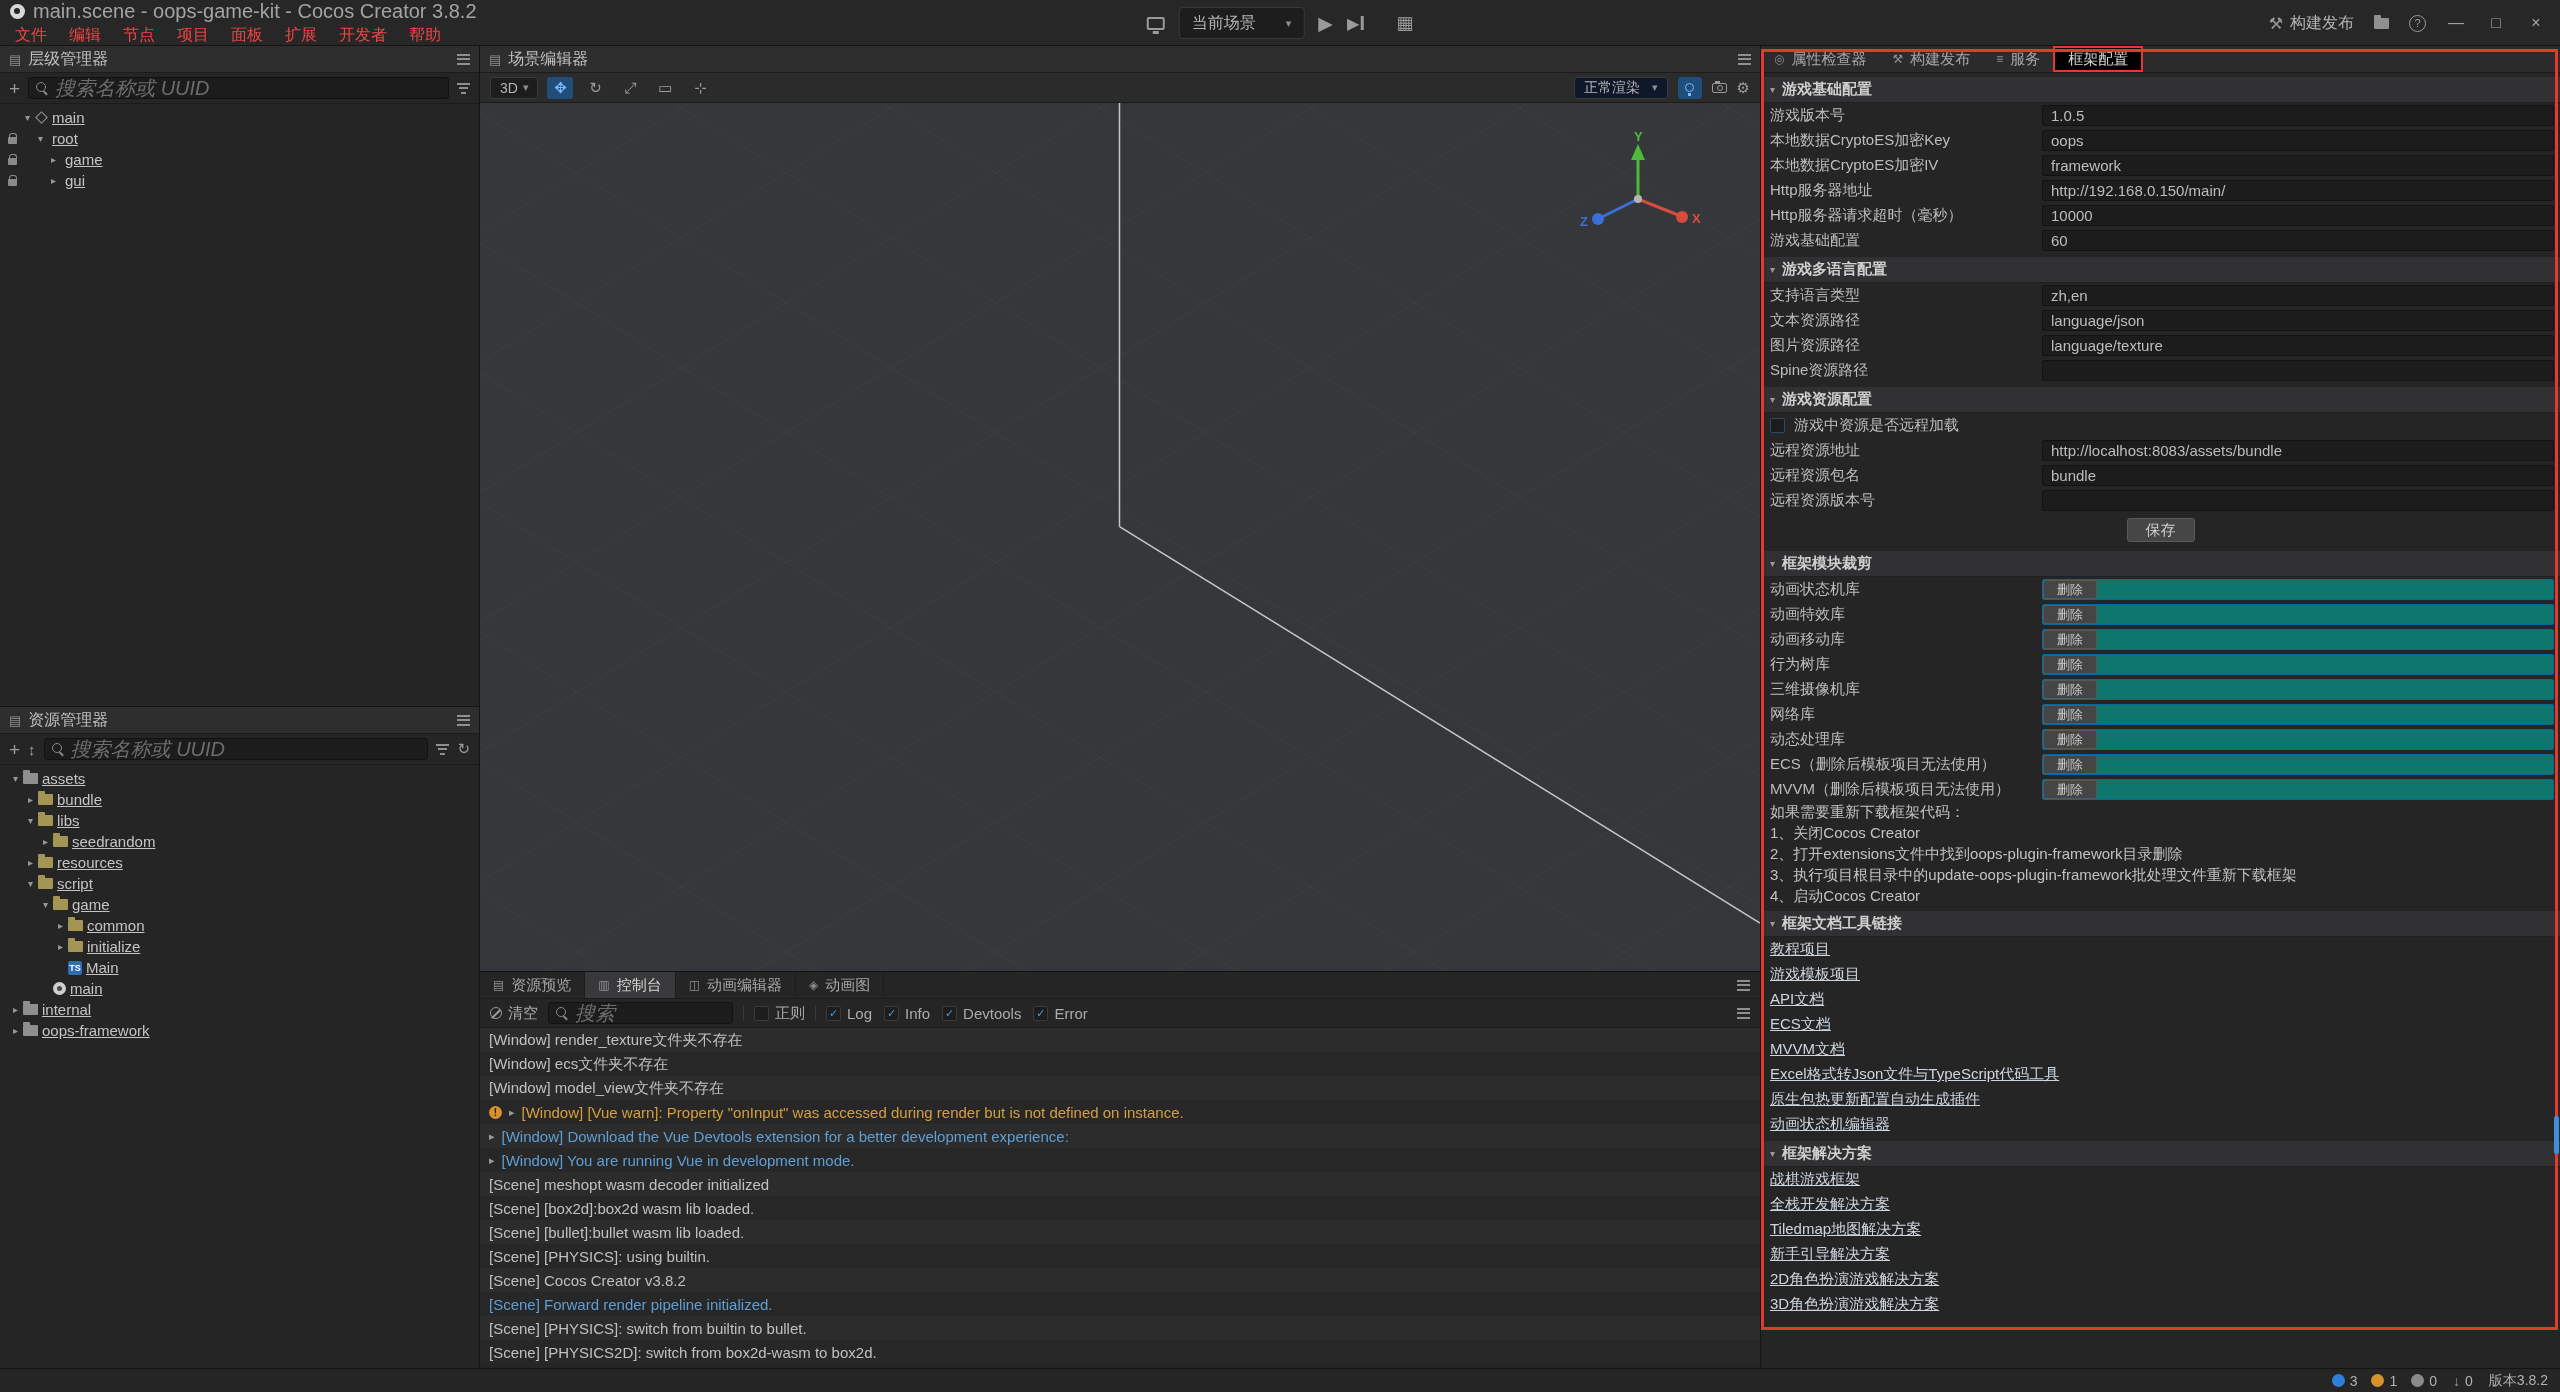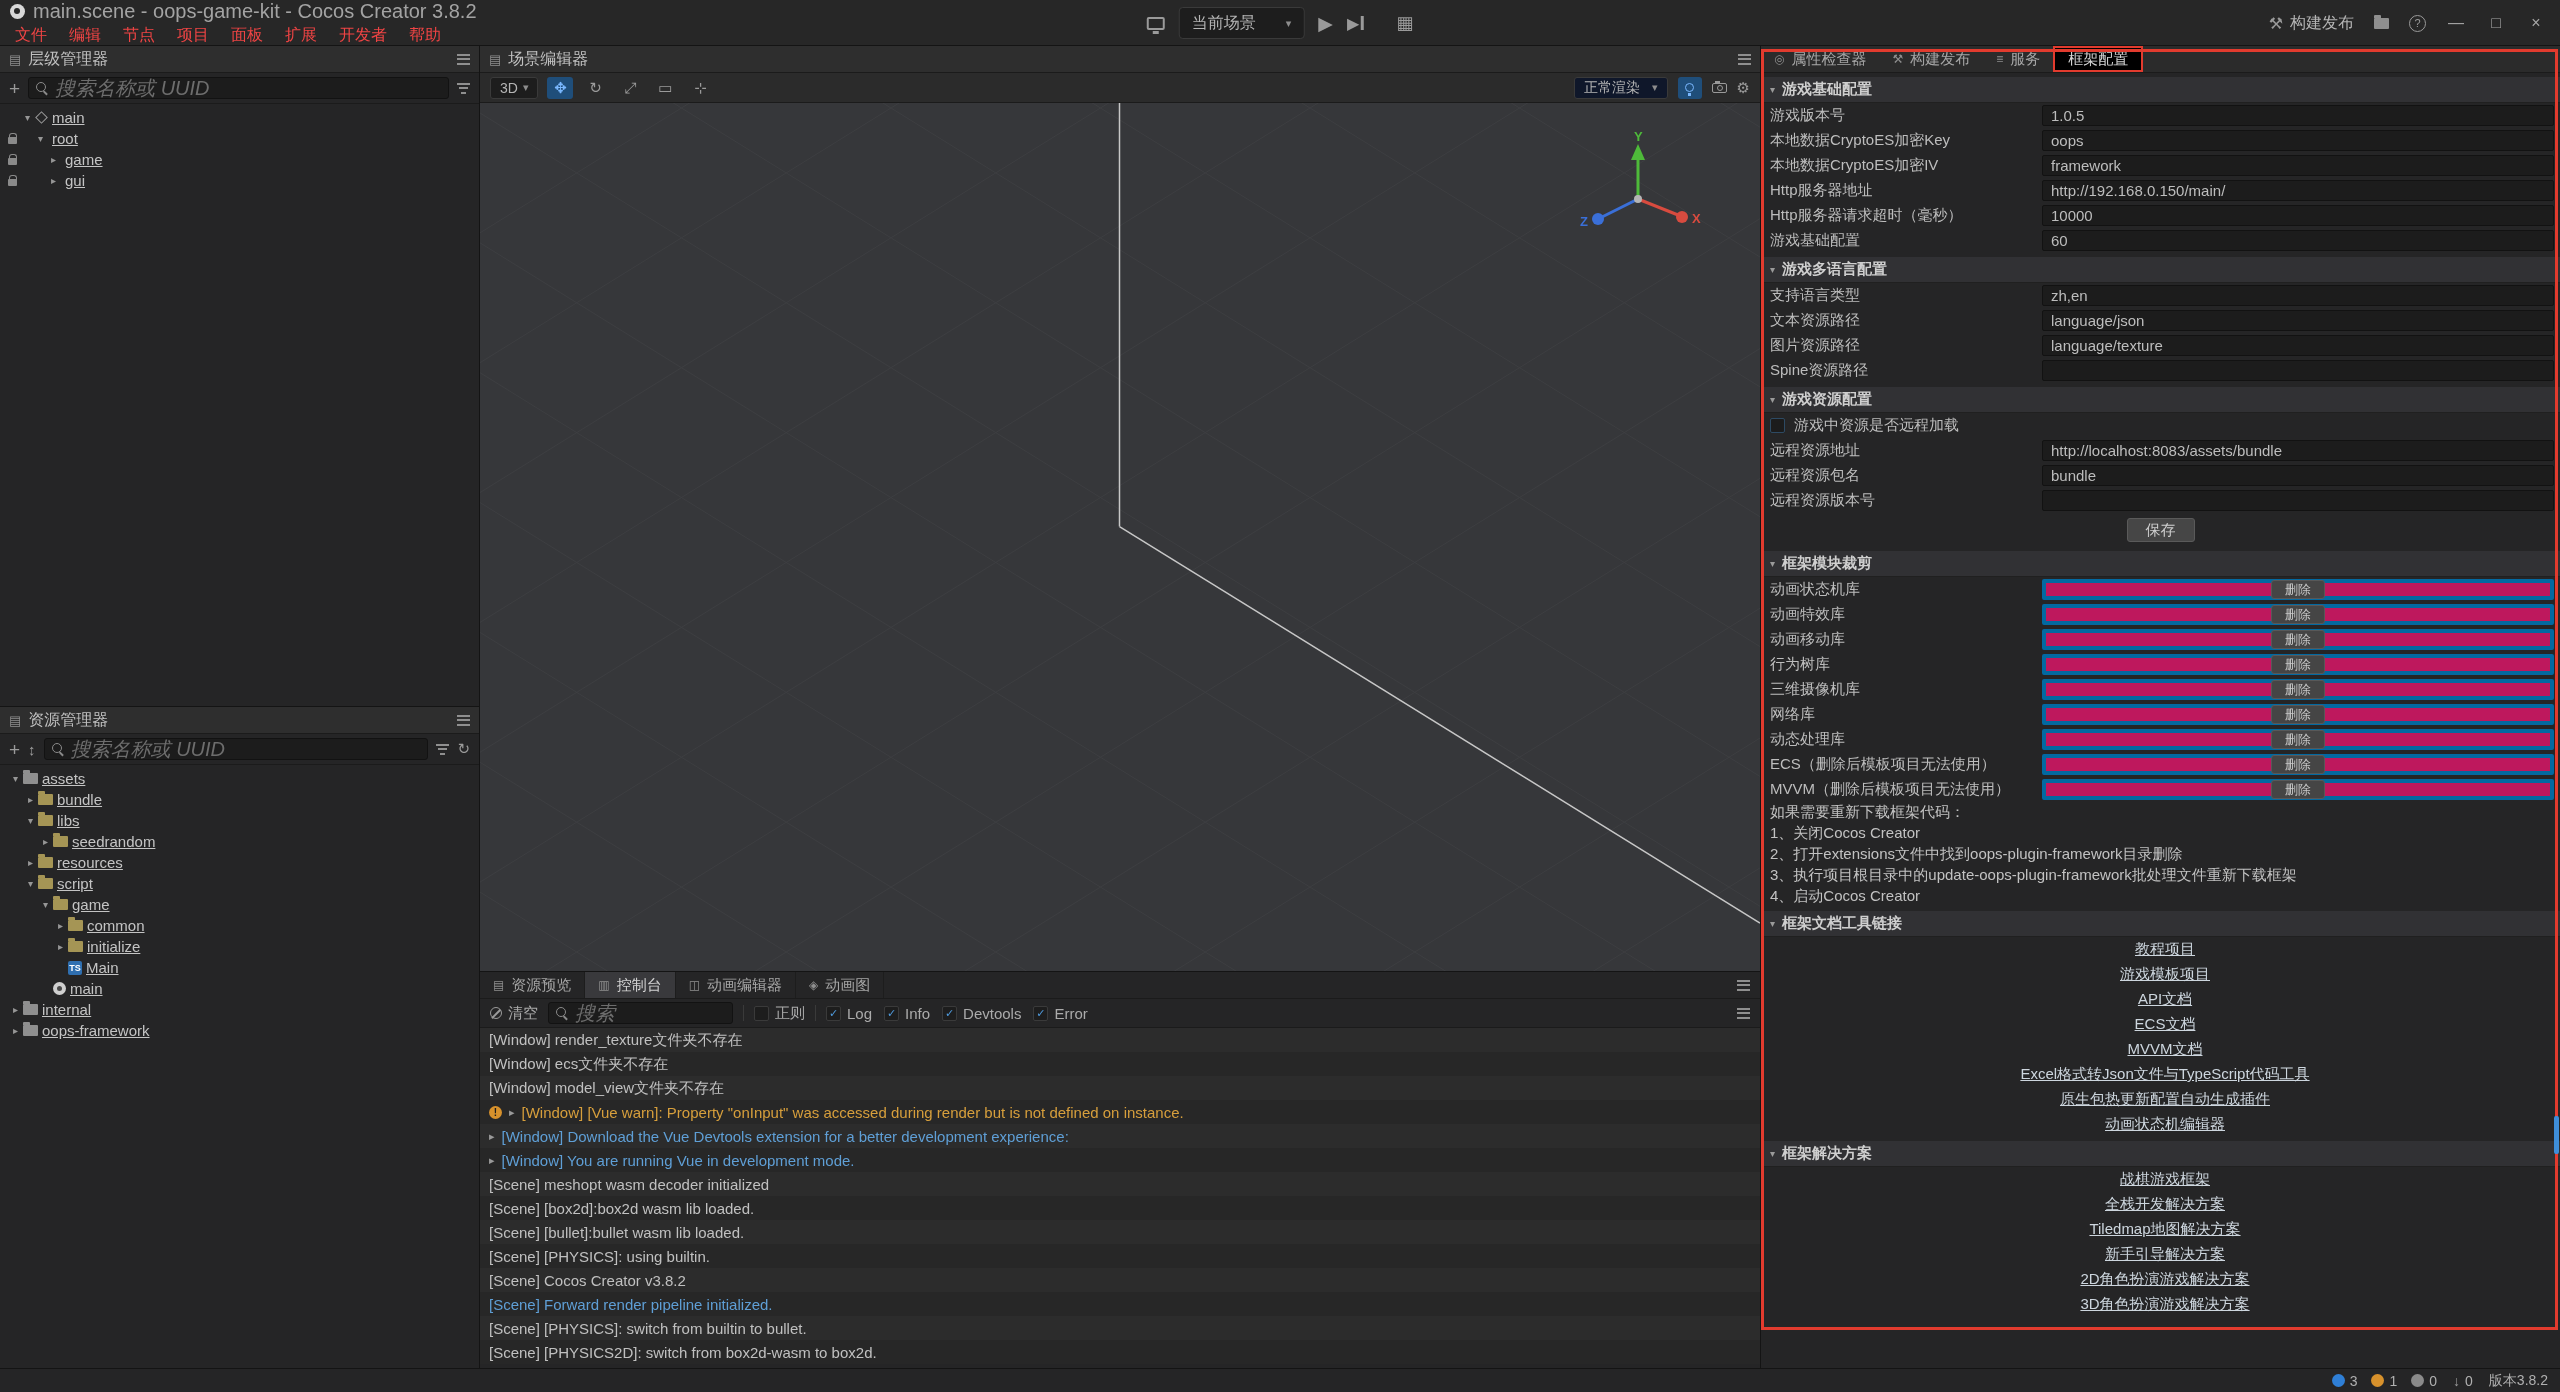--- a/index.html
+++ b/index.html
@@ -129,24 +129,24 @@
   .inspector-content{flex:1;overflow:hidden;padding-bottom:4px;}
   .group-header{height:26px;background:#313134;display:flex;align-items:center;gap:7px;padding:0 9px;font-size:15px;font-weight:bold;color:#cfcfcf;border-bottom:1px solid #202020;margin-top:4px;}
   .group-header .tri{font-size:10px;color:#9a9a9a;font-weight:normal;}
   .prop-row{height:25px;display:flex;align-items:center;padding:0 6px 0 9px;}
   .prop-label{width:272px;flex:none;font-size:15px;color:#bdbdbd;white-space:nowrap;overflow:hidden;}
   .prop-input{flex:1;height:21px;background:#1c1c1c;border:1px solid #121212;border-radius:2px;color:#bdbdbd;font-size:15px;padding:0 8px;outline:none;min-width:0;font-family:inherit;}
   .cbox{width:15px;height:15px;background:#1c1c1c;border:1px solid #2d4a63;border-radius:2px;margin-right:9px;flex:none;}
   .chk-label{font-size:15px;color:#bdbdbd;}
   .btn{height:24px;background:#464646;border:1px solid #5a5a5a;border-radius:3px;color:#cfcfcf;font-size:15px;padding:0 18px;display:flex;align-items:center;}
   .save-row{height:34px;display:flex;align-items:center;justify-content:center;}
-  .del-field{flex:1;height:21px;background:#be185d;border:4px solid #0369a1;border-radius:2px;display:flex;align-items:center;justify-content:center;min-width:0;}
+  .del-field{flex:1;height:21px;background:#0f766e;border:1px solid #0369a1;border-radius:2px;display:flex;align-items:center;min-width:0;}
   .del-btn{height:19px;padding:0 13px;background:#454545;border:1px solid #585858;border-radius:3px;font-size:13px;color:#c8c8c8;display:flex;align-items:center;}
   .text-row{padding-left:9px;font-size:15px;color:#c2c2c2;height:21px;display:flex;align-items:center;white-space:nowrap;overflow:hidden;}
-  .link-row{padding-left:9px;font-size:15px;height:25px;display:flex;align-items:center;justify-content:center;}
+  .link-row{padding-left:9px;font-size:15px;height:25px;display:flex;align-items:center;}
   .link-row .lnk{color:#cdd6de;text-decoration:underline;white-space:nowrap;}
   .annotation-box{position:absolute;left:0;top:3px;width:797px;height:1281px;border:3px solid #e23b2e;pointer-events:none;z-index:5;}
   .scroll-thumb{position:absolute;right:1px;top:1070px;width:5px;height:38px;background:#3e8ed9;border-radius:2px;z-index:6;}
 
   
   .statusbar{height:24px;background:#252526;border-top:1px solid #141414;display:flex;align-items:center;justify-content:flex-end;padding:0 12px;gap:16px;font-size:14px;color:#b0b0b0;flex:none;}
   .count-badge{display:flex;align-items:center;gap:5px;}
   .dot{width:13px;height:13px;border-radius:50%;flex:none;}
   .dot.info{background:#2f7fd6;}
   .dot.warning{background:#d7912c;}

